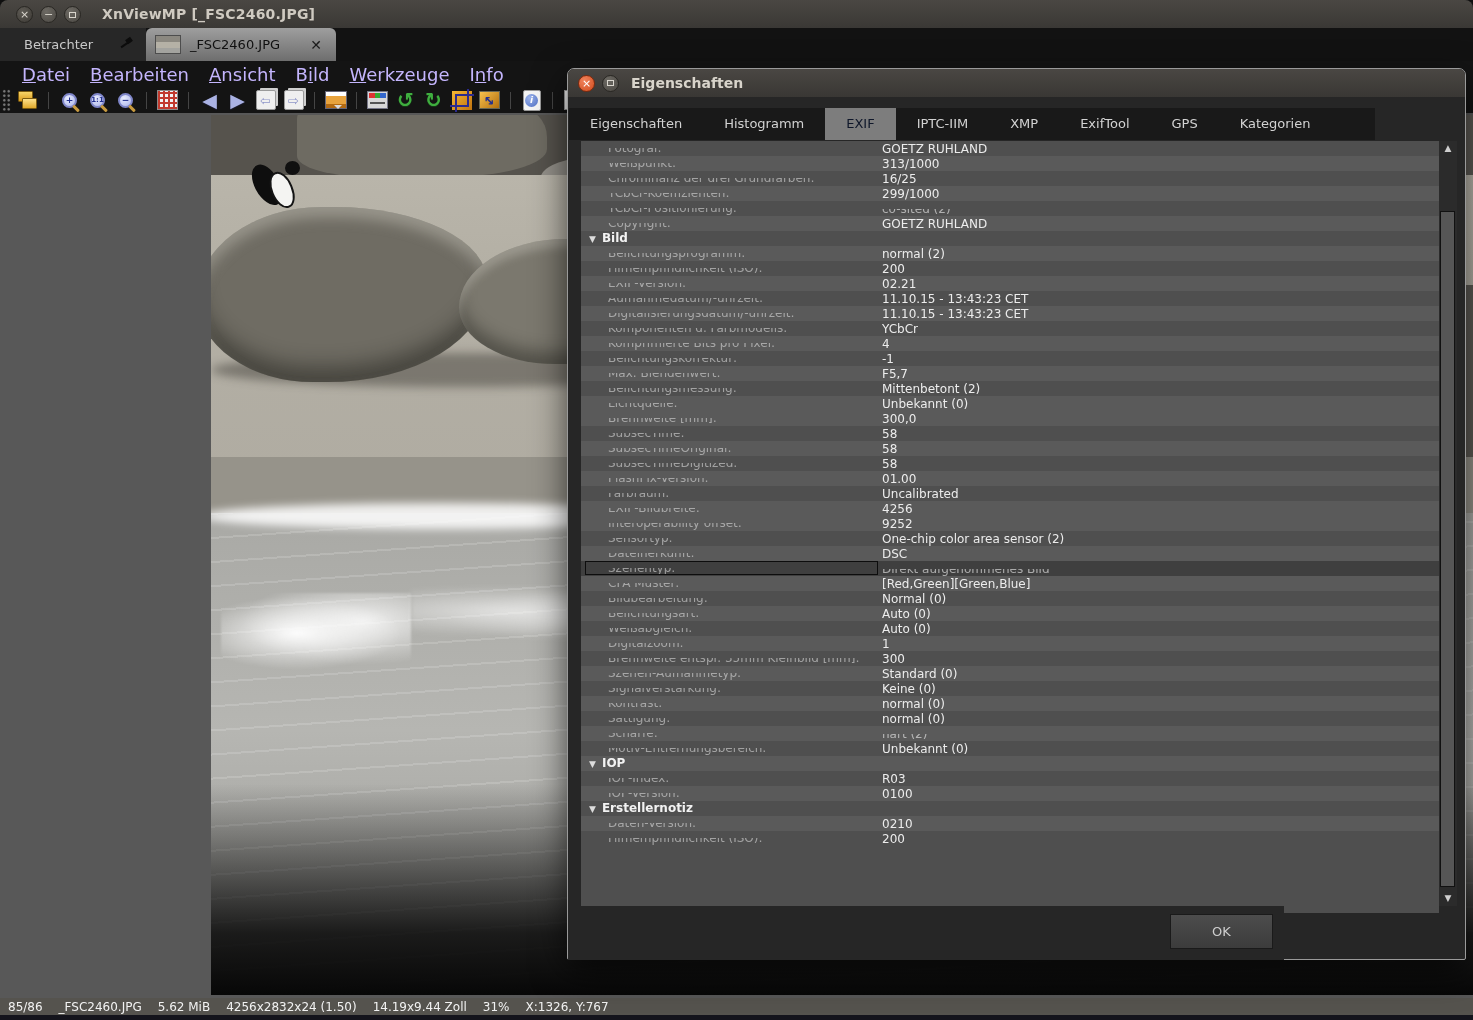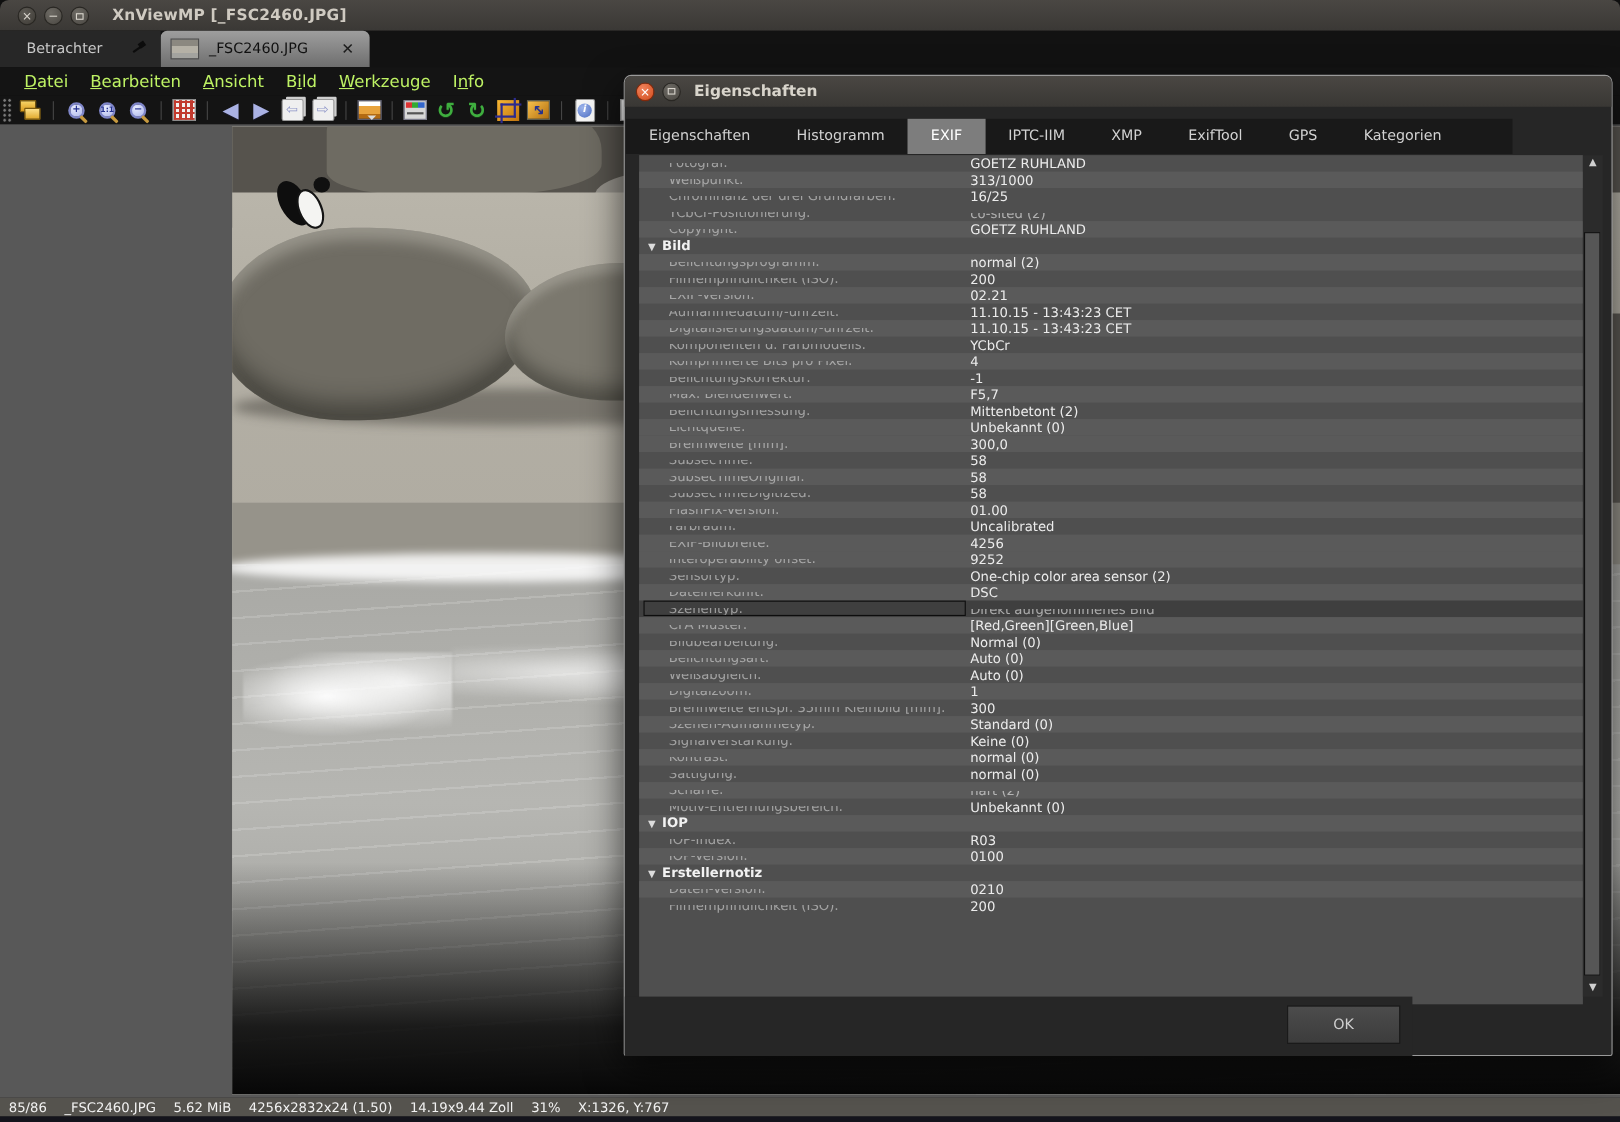--- a/index.html
+++ b/index.html
@@ -29,21 +29,21 @@
     background:linear-gradient(#9e9e9e,#6e6e6e);color:#101010;font-size:13px;
     display:flex;align-items:center;gap:9px;padding:0 10px 0 9px;}
   .tab-thumb{width:26px;height:19px;border:1px solid #4d4d4d;flex:0 0 auto;
     background:linear-gradient(#8b8880 0 35%,#b5b1a6 35% 70%,#a3a39f 70%);}
   .tab-image .lbl{flex:1;}
   .tab-close{color:#1c1c1c;font-weight:bold;font-size:14px;padding:0 4px;}
 
   
   .menubar{position:absolute;left:0;top:61px;width:1473px;height:26px;background:#141414;
     display:flex;align-items:center;gap:0;padding-left:12px;}
-  .menu-item{color:#bef264;font-size:15px;padding:3px 10px;}
+  .menu-item{color:#c4b5fd;font-size:18px;padding:3px 10px;}
   .menu-item u{text-decoration:underline;}
 
   
   .toolbar{position:absolute;left:0;top:87px;width:1473px;height:26px;background:#141414;
     display:flex;align-items:center;padding-left:2px;gap:5px;}
   .tb-sep{width:1px;height:17px;background:#454545;margin:0 4px;flex:0 0 auto;}
   .ic{width:23px;height:22px;position:relative;flex:0 0 auto;display:flex;align-items:center;justify-content:center;}
   .ic-grip{width:9px;height:22px;background:radial-gradient(circle,#7d7d7d 1px,transparent 1.4px) 0 0/4.5px 4.5px;}
   .ic-folders{position:relative;}
   .ic-folders::before{content:"";position:absolute;left:2px;top:2px;width:13px;height:9px;background:linear-gradient(#f7d568,#d99a1d);border:1px solid #7a5a10;border-radius:1px;}
@@ -131,21 +131,21 @@
   .dlg-close{width:17px;height:17px;border-radius:50%;margin-right:7px;
     background:radial-gradient(circle at 35% 30%,#f0835c,#d14c1d);border:1px solid #80290c;
     color:#fff;font-size:11px;line-height:15px;text-align:center;}
   .dlg-restore{width:17px;height:17px;border-radius:50%;margin-right:12px;
     background:radial-gradient(circle at 35% 30%,#6d6a64,#4a4742);border:1px solid #292723;
     display:flex;align-items:center;justify-content:center;}
   .dlg-restore .sq{width:7px;height:6px;border:1px solid #d9d5cd;display:block;}
   .dlg-title .t{color:#d8d4cb;font-weight:bold;font-size:14px;}
   .dlg-tabs{position:absolute;left:1px;top:39px;width:806px;height:32px;background:#191919;display:flex;}
   .dlg-tab{height:32px;line-height:32px;padding:0 21px;color:#d2d2d2;font-size:13px;}
-  .dlg-tab.active{background:#7d7d7d;color:#ffffff;}
+  .dlg-tab.active{background:#7d7d7d;color:#0f172a;}
 
   .dlg-table{position:absolute;left:13px;top:72px;width:858px;height:772px;overflow:hidden;background:#4f4f4f;}
   .exif-row{position:relative;height:15px;font-size:12px;display:flex;}
   .exif-row.alt{background:#5a5a5a;}
   .exif-row.sel{background:#3f3f3f;}
   .exif-label{position:absolute;left:27px;top:0;height:15px;line-height:15px;white-space:nowrap;color:#d6d6d6;}
   .ghost{opacity:.62;
     -webkit-mask-image:linear-gradient(to bottom,transparent 0 46%,#000 46%);
     mask-image:linear-gradient(to bottom,transparent 0 46%,#000 46%);}
   .exif-value{position:absolute;left:301px;top:1px;height:15px;line-height:15px;white-space:nowrap;color:#ececec;}
@@ -326,20 +326,24 @@
           <div class="exif-value">GOETZ RUHLAND</div>
         </div>
         <div class="exif-row alt">
           <div class="exif-label ghost">Weißpunkt:</div>
           <div class="exif-value">313/1000</div>
         </div>
         <div class="exif-row">
           <div class="exif-label ghost">Chrominanz der drei Grundfarben:</div>
           <div class="exif-value">16/25</div>
         </div>
+        <div class="exif-row alt">
+          <div class="exif-label ghost">YCbCr-Koeffizienten:</div>
+          <div class="exif-value">299/1000</div>
+        </div>
         <div class="exif-row">
           <div class="exif-label ghost">YCbCr-Positionierung:</div>
           <div class="exif-value ghost">co-sited (2)</div>
         </div>
         <div class="exif-row alt">
           <div class="exif-label ghost">Copyright:</div>
           <div class="exif-value">GOETZ RUHLAND</div>
         </div>
         <div class="exif-section"><span class="tri">▼</span>Bild</div>
         <div class="exif-row alt">

